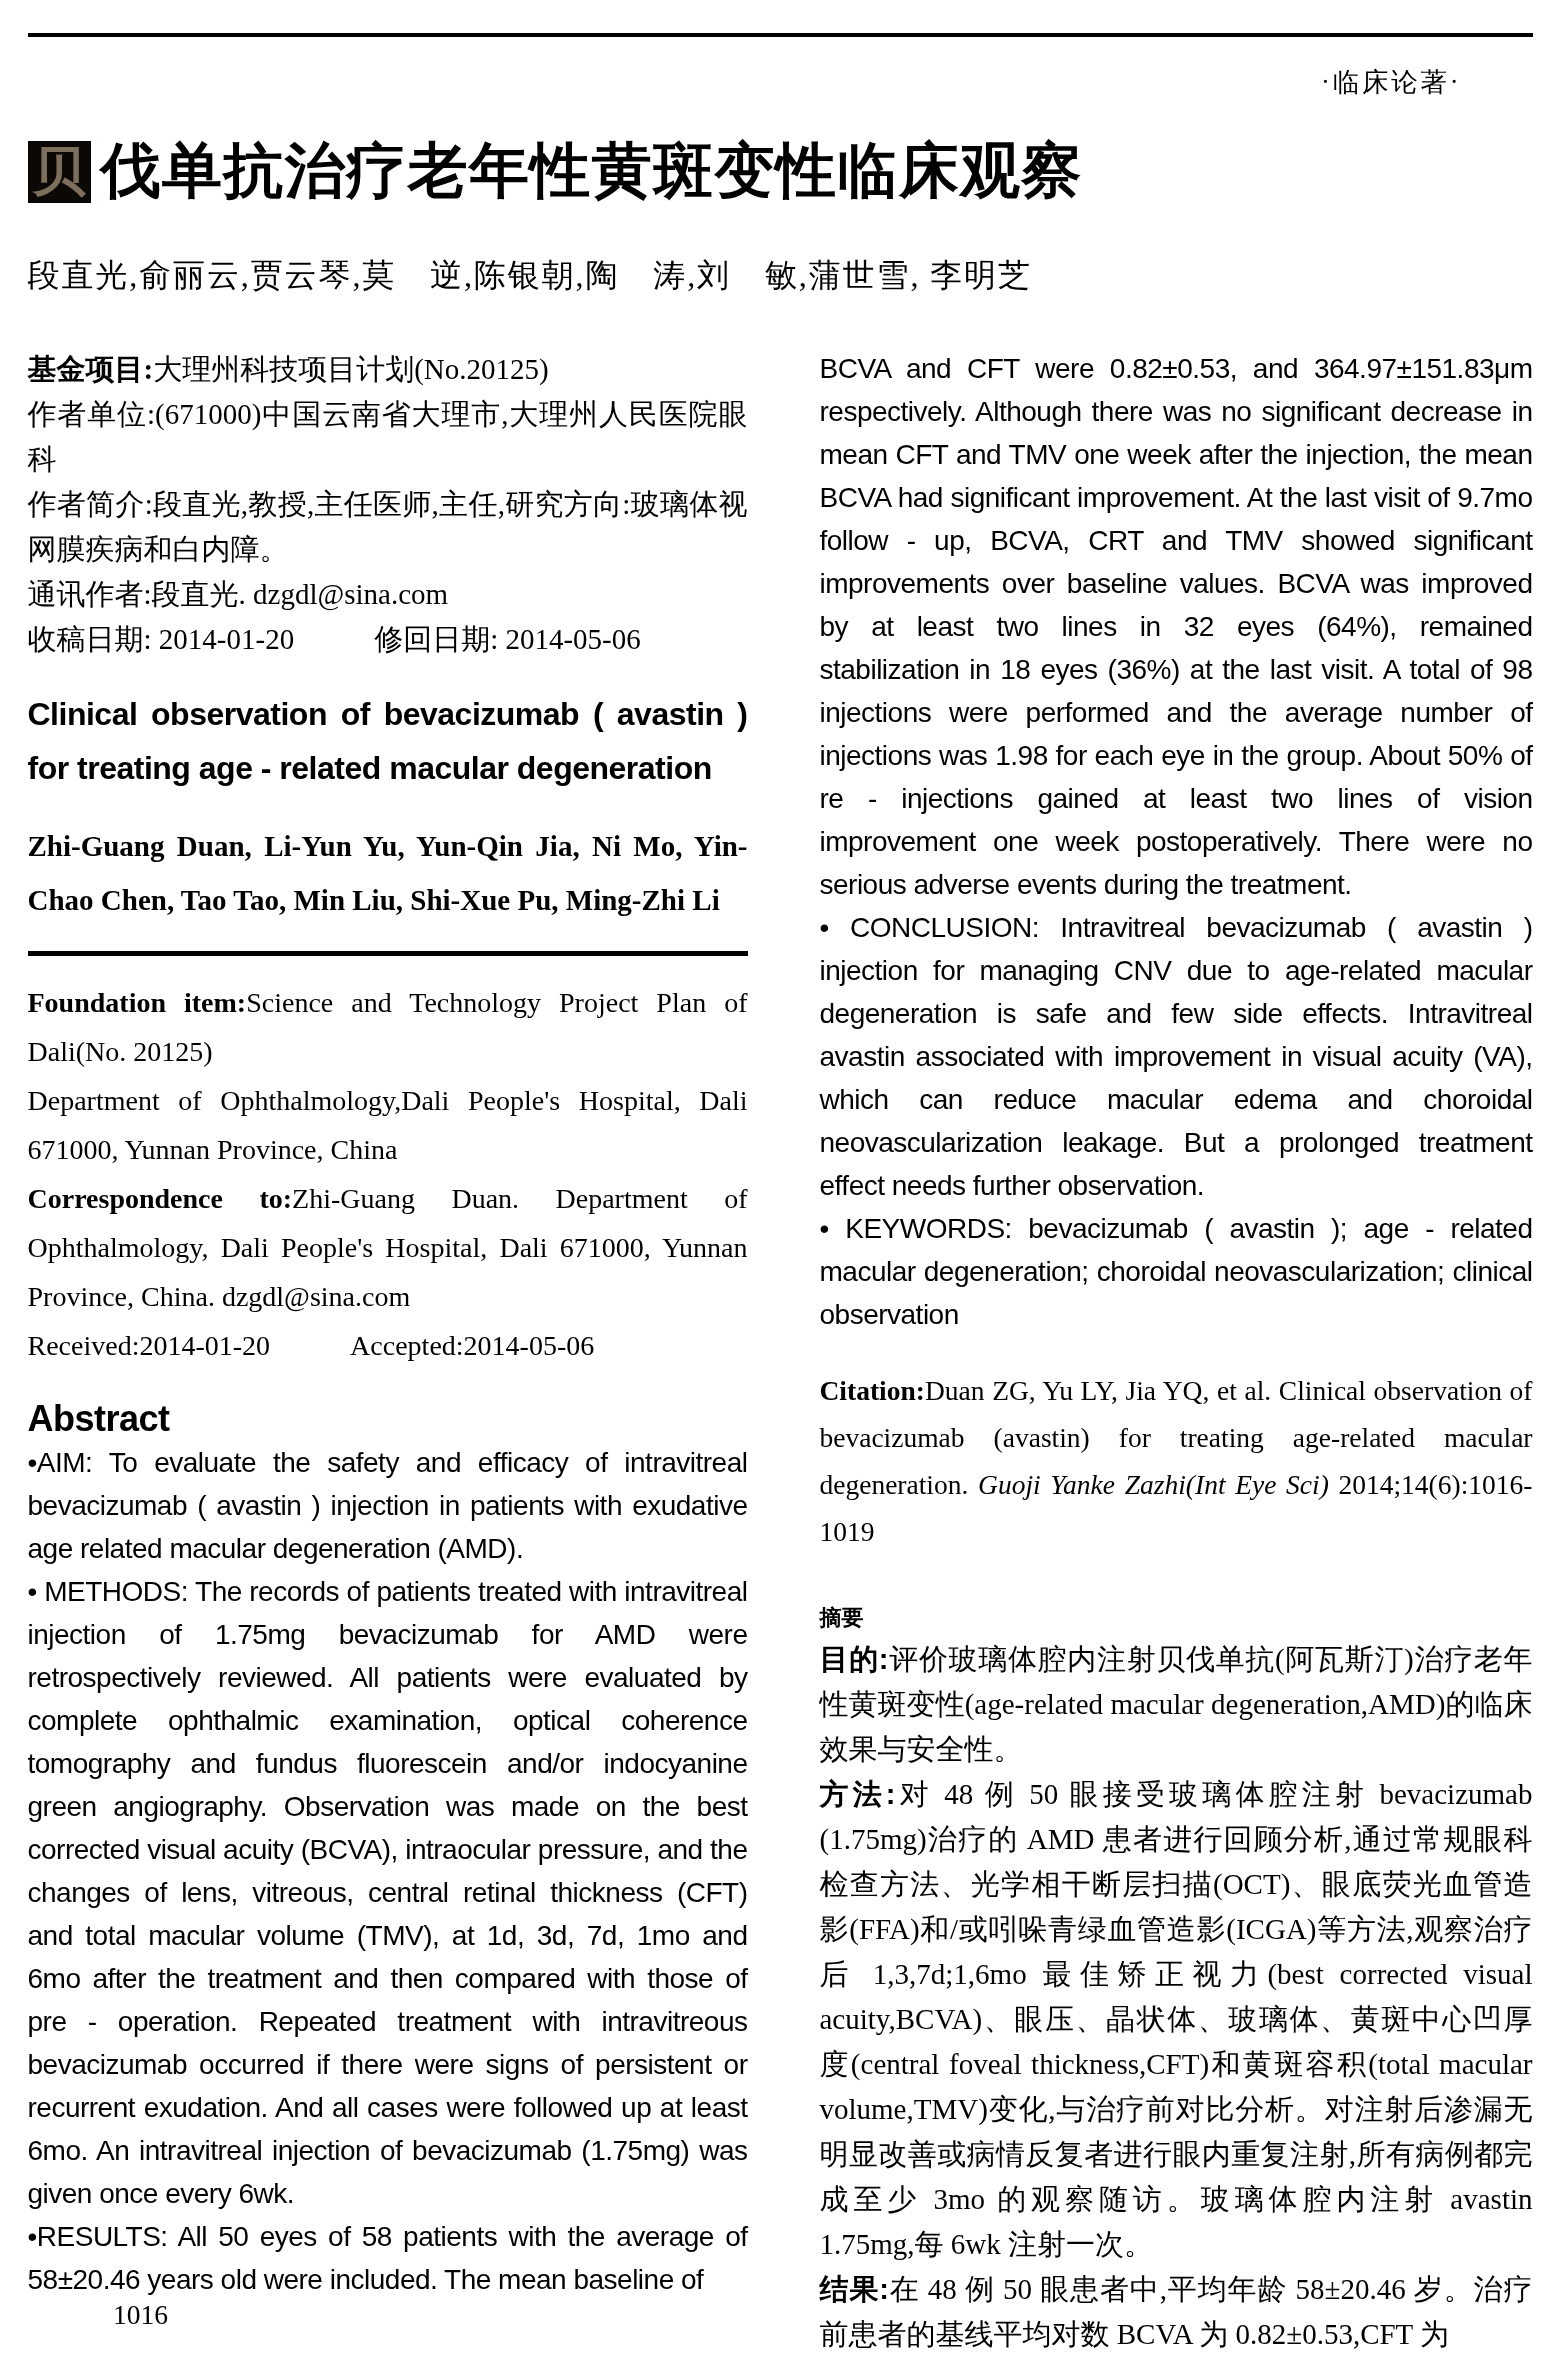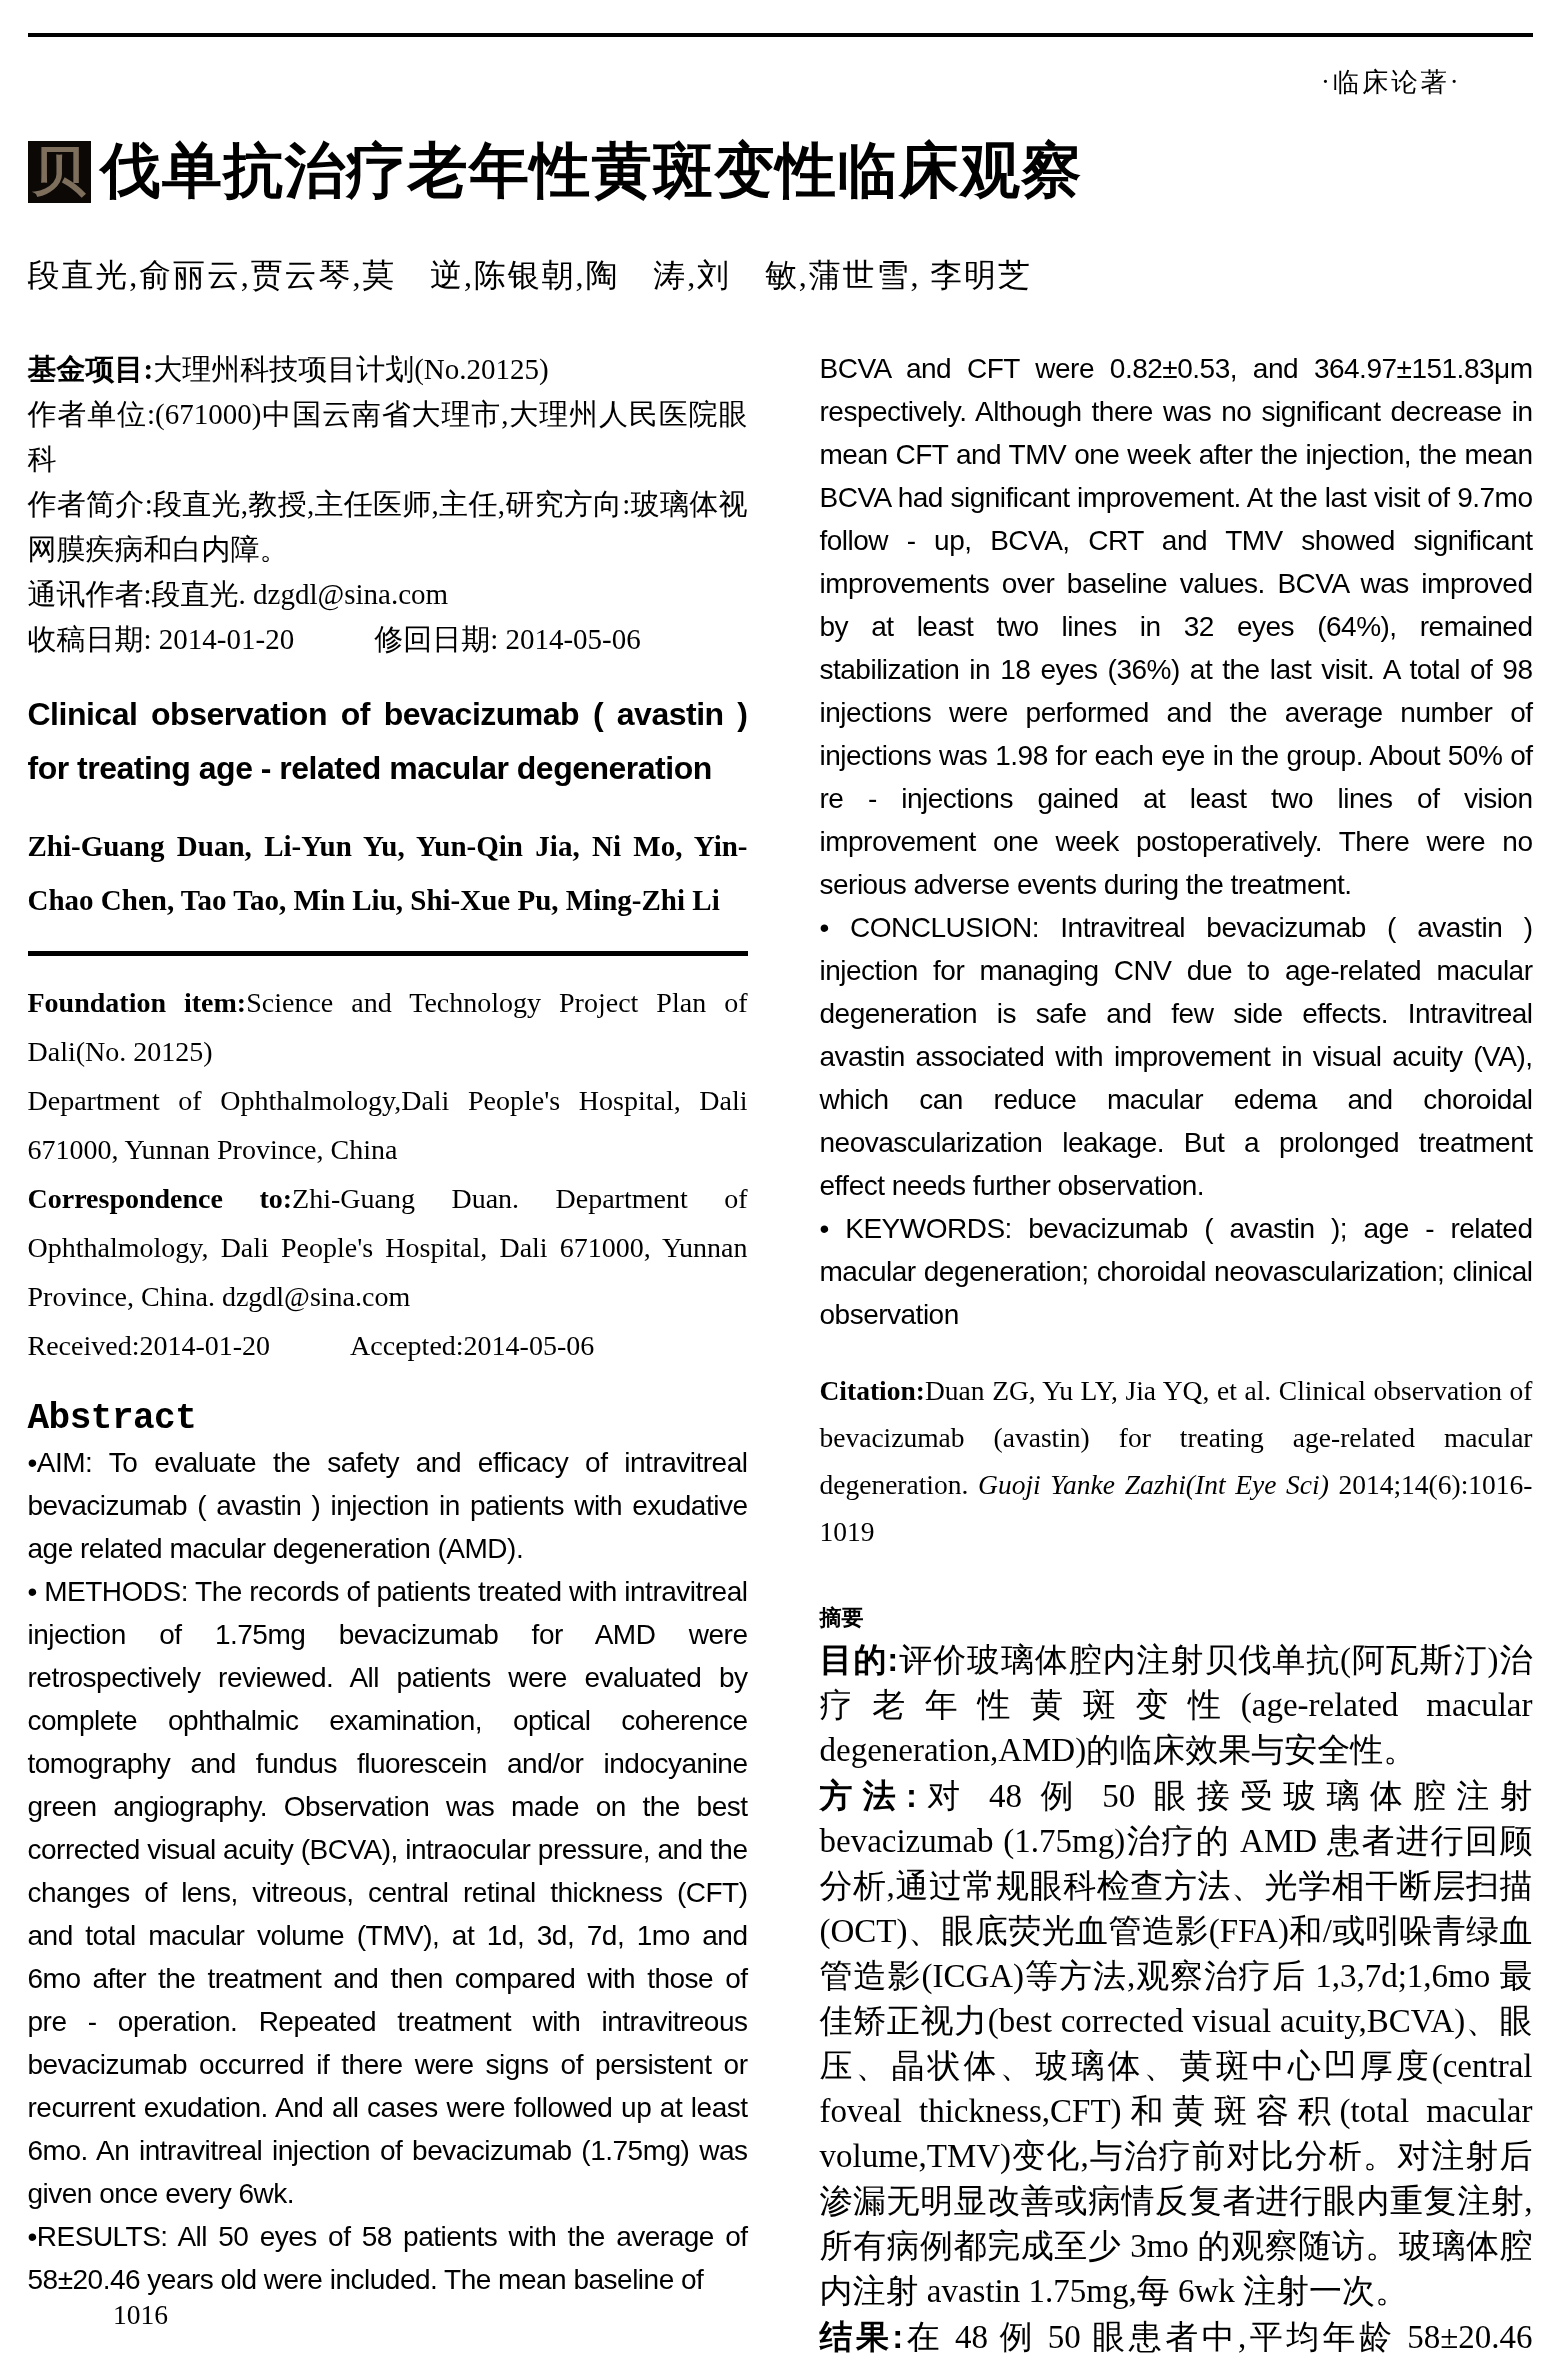--- a/index.html
+++ b/index.html
@@ -46,31 +46,31 @@
               font-weight:700; font-size:32px; line-height:54px;
               text-align:justify; letter-spacing:-0.5px; }
   .en-authors { margin-top:24px; font-weight:700; font-size:29px;
                 line-height:54px; text-align:justify; }
   .rule-col { height:4.3px; background:#000; margin:24.6px 0 22px 0; }
 
   .serif-p { font-size:28px; line-height:49px; }
   .serif-p b { font-weight:700; }
   .serif-p i { font-style:italic; }
 
-  .abs-head { margin-top:27.5px; font-family:Liberation Mono, monospace;
+  .abs-head { margin-top:27.5px; font-family:Liberation Sans, sans-serif;
               font-weight:700; font-size:36px; line-height:44px;
               letter-spacing:-0.5px; }
   .abs { font-family:"Liberation Sans", sans-serif; font-size:28px;
          line-height:43px; letter-spacing:-0.5px; text-align:justify; }
 
   .citation-p { margin-top:31px; font-size:27.5px; line-height:47px; }
 
   .cn-head { margin-top:44px; font-family:"Liberation Sans", sans-serif;
              font-weight:700; font-size:22px; line-height:38px; }
-  .cn { font-size:33px; line-height:45px; }
+  .cn { font-size:29px; line-height:45px; }
   .cn b { font-family:"Liberation Sans", sans-serif; font-weight:700; }
 
   .pageno { position:absolute; left:113px; bottom:35px; font-size:27.5px; }
 </style>
 </head>
 <body>
 
 <div class="page">
 
 

